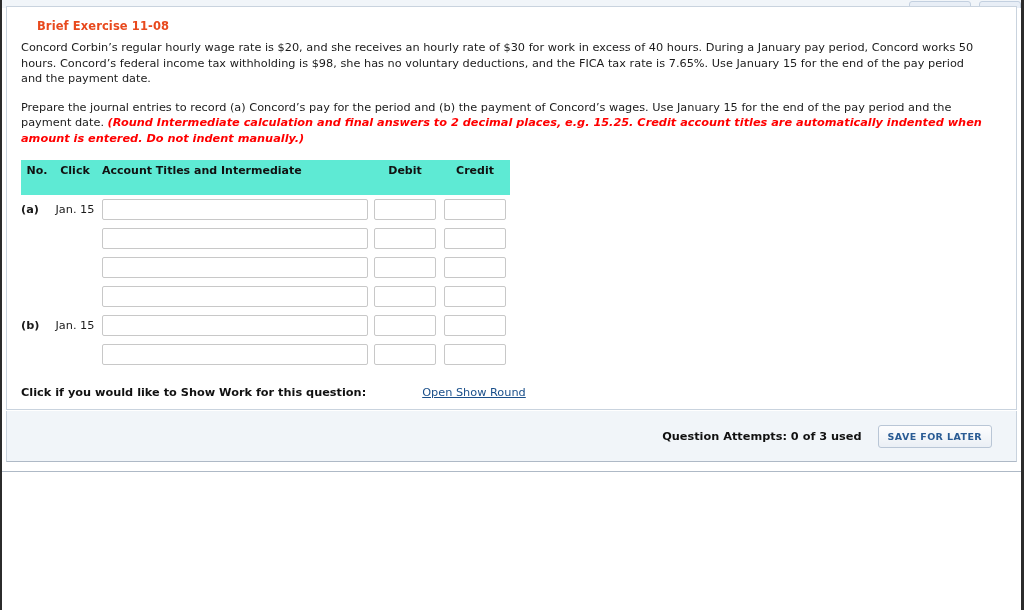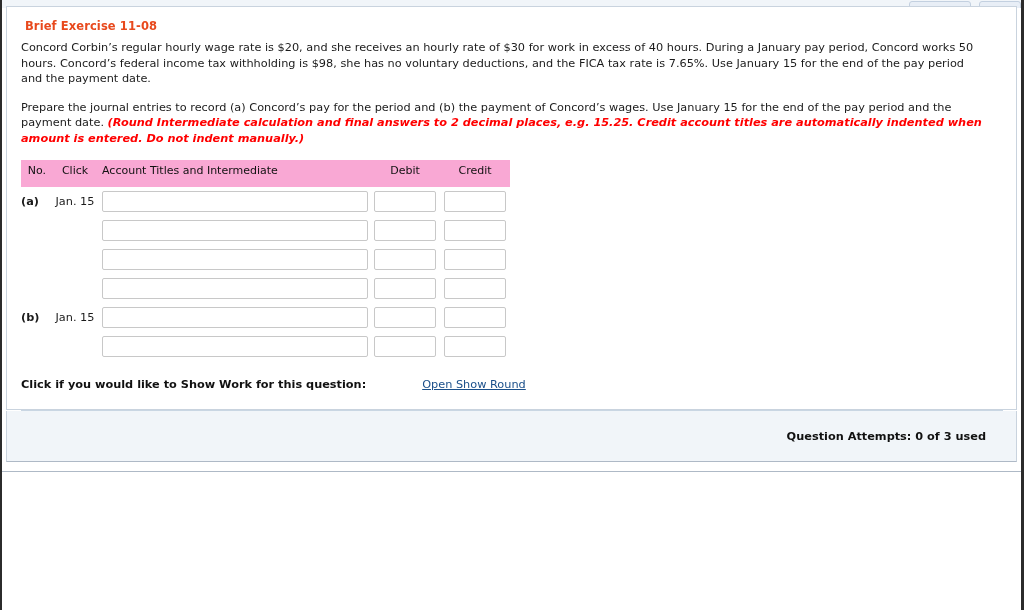--- a/index.html
+++ b/index.html
@@ -55,21 +55,21 @@
     border: 1px solid #c9d3de;
   }
 
   .card-inner { padding: 12px 14px 0 14px; }
 
   .ex-title {
     color: #e8491d;
     font-size: 11.5px;
     font-weight: bold;
     letter-spacing: .1px;
-    margin: 0 0 7px 4px;
+    margin: 0 0 7px 16px;
   }
 
   .prose {
     font-size: 11.3px;
     color: #1b1b1b;
     line-height: 15.5px;
     margin: 0;
     max-width: 963px;
   }
   .prose + .prose { margin-top: 13px; }
@@ -80,26 +80,26 @@
   }
 
   
   .jtable {
     margin-top: 14px;
     border-collapse: collapse;
     table-layout: fixed;
     width: 489px;
   }
   .jtable thead th {
-    background: #f9a8d4;
+    background: #5eead4;
     font-size: 11px;
-    font-weight: normal;
+    font-weight: bold;
     color: #111;
     text-align: center;
-    padding: 4px 0 10px 0;
+    padding: 4px 0 18px 0;
     white-space: nowrap;
   }
   .jtable thead th.th-acct { text-align: left; padding-left: 5px; }
 
   .col-no    { width: 32px; }
   .col-date  { width: 44px; }
   .col-acct  { width: 273px; }
   .col-debit { width: 70px; }
   .col-credit{ width: 70px; }
 
@@ -376,18 +376,19 @@
           <button class="btn-lite">LINK TO TEXT</button>
         </div>
         <div class="panel-tail"></div>
       </div>
 
     </div>
   </div>
 
   <div class="footer">
     <span class="attempts">Question Attempts: 0 of 3 used</span>
+    <button class="btn-save">SAVE FOR LATER</button>
   </div>
 
   <div class="pane-gap"></div>
   <div class="pane-lower"></div>
 
 </div>
 
 </body></html>

